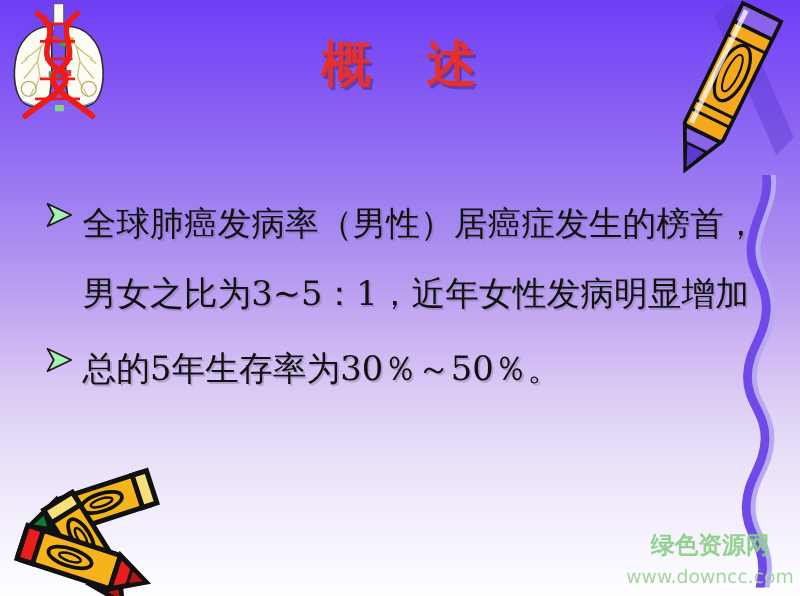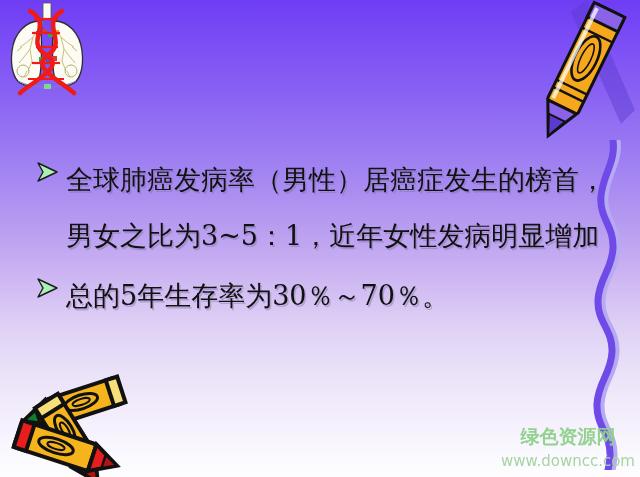--- a/index.html
+++ b/index.html
@@ -211,39 +211,40 @@
         <ellipse cx="43" cy="60" rx="5" ry="16" fill="#f5a81c" stroke="#111" stroke-width="1.6"></ellipse>
 
         <path d="M27 114 L43 146 L59 114 Z" fill="#8b63e8" stroke="#111" stroke-width="3"></path>
         <path d="M34 126 L43 146 L52 126 Z" fill="#5b3ad0" stroke="#111" stroke-width="2"></path>
 
         <path d="M29 10 L33 10 L33 110 L29 110 Z" fill="#ffffff" opacity="0.75"></path>
       </g>
     </svg>
   </div>
 
+  <div class="title">概　述</div>
 
   <div class="body-area">
 
     <div class="bullet">
       <span class="marker">
         <svg width="24" height="22" viewBox="0 0 24 22" xmlns="http://www.w3.org/2000/svg">
           <path d="M2 2 L21 11 L2 20 L7 11 Z" fill="#a9f0b4" stroke="#1a1a1a" stroke-width="1.4" stroke-linejoin="round"></path>
         </svg>
       </span>
       <span>全球肺癌发病率（男性）居癌症发生的榜首，男女之比为3~5：1，近年女性发病明显增加</span>
     </div>
 
     <div class="bullet">
       <span class="marker">
         <svg width="24" height="22" viewBox="0 0 24 22" xmlns="http://www.w3.org/2000/svg">
           <path d="M2 2 L21 11 L2 20 L7 11 Z" fill="#a9f0b4" stroke="#1a1a1a" stroke-width="1.4" stroke-linejoin="round"></path>
         </svg>
       </span>
-      <span>总的5年生存率为30％～70％。</span>
+      <span>总的5年生存率为30％～50％。</span>
     </div>
 
   </div>
 
   <div class="squiggle">
     <svg width="46" height="330" viewBox="0 0 46 330" xmlns="http://www.w3.org/2000/svg">
       <path d="M30 0 C33 22 20 34 18 56 C16 78 31 86 30 108
                C29 130 16 138 15 160 C14 182 30 190 29 212
                C28 234 15 242 14 264 C13 286 28 294 27 316 C26.5 322 26 326 25 330" fill="none" stroke="#b6aaf2" stroke-width="9" stroke-linecap="round"></path>
       <path d="M27 0 C30 22 17 34 15 56 C13 78 28 86 27 108

